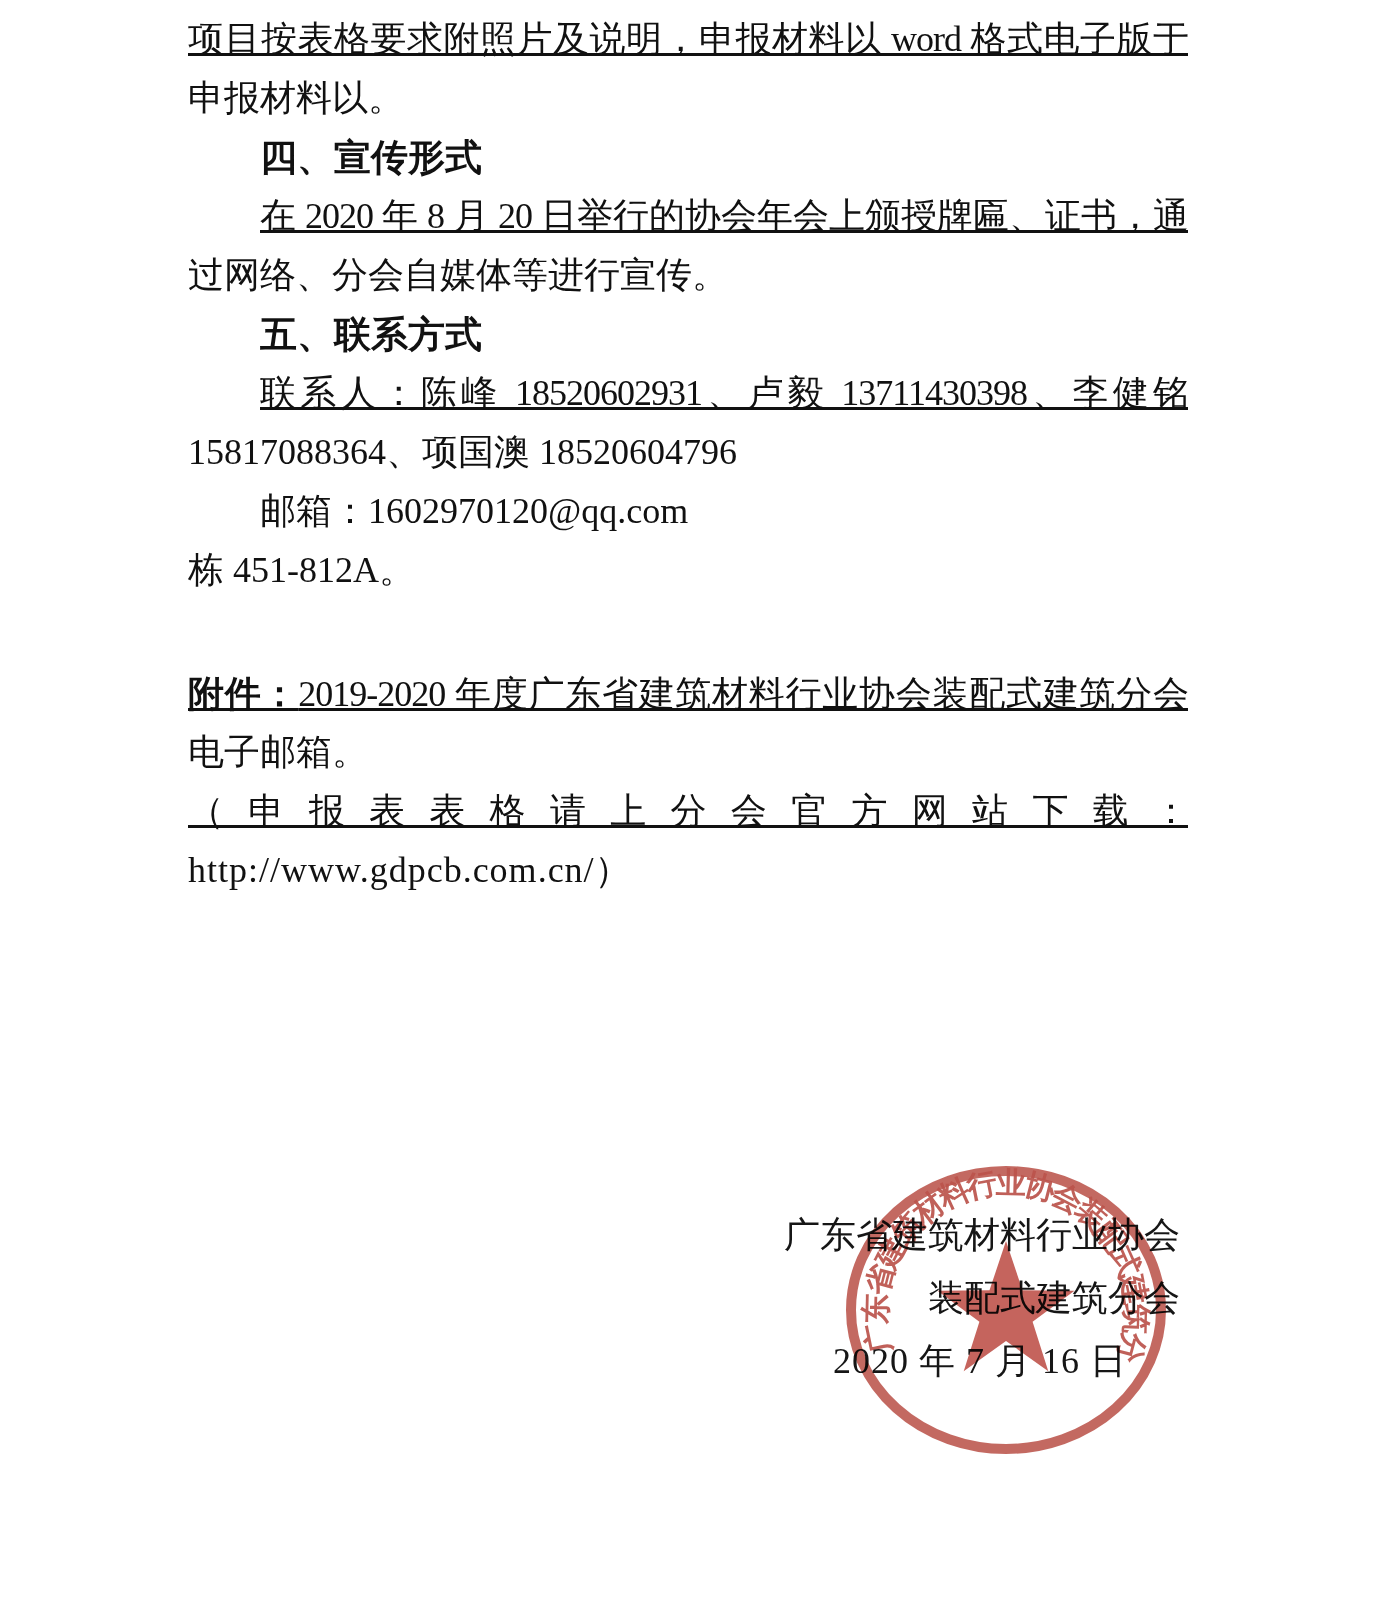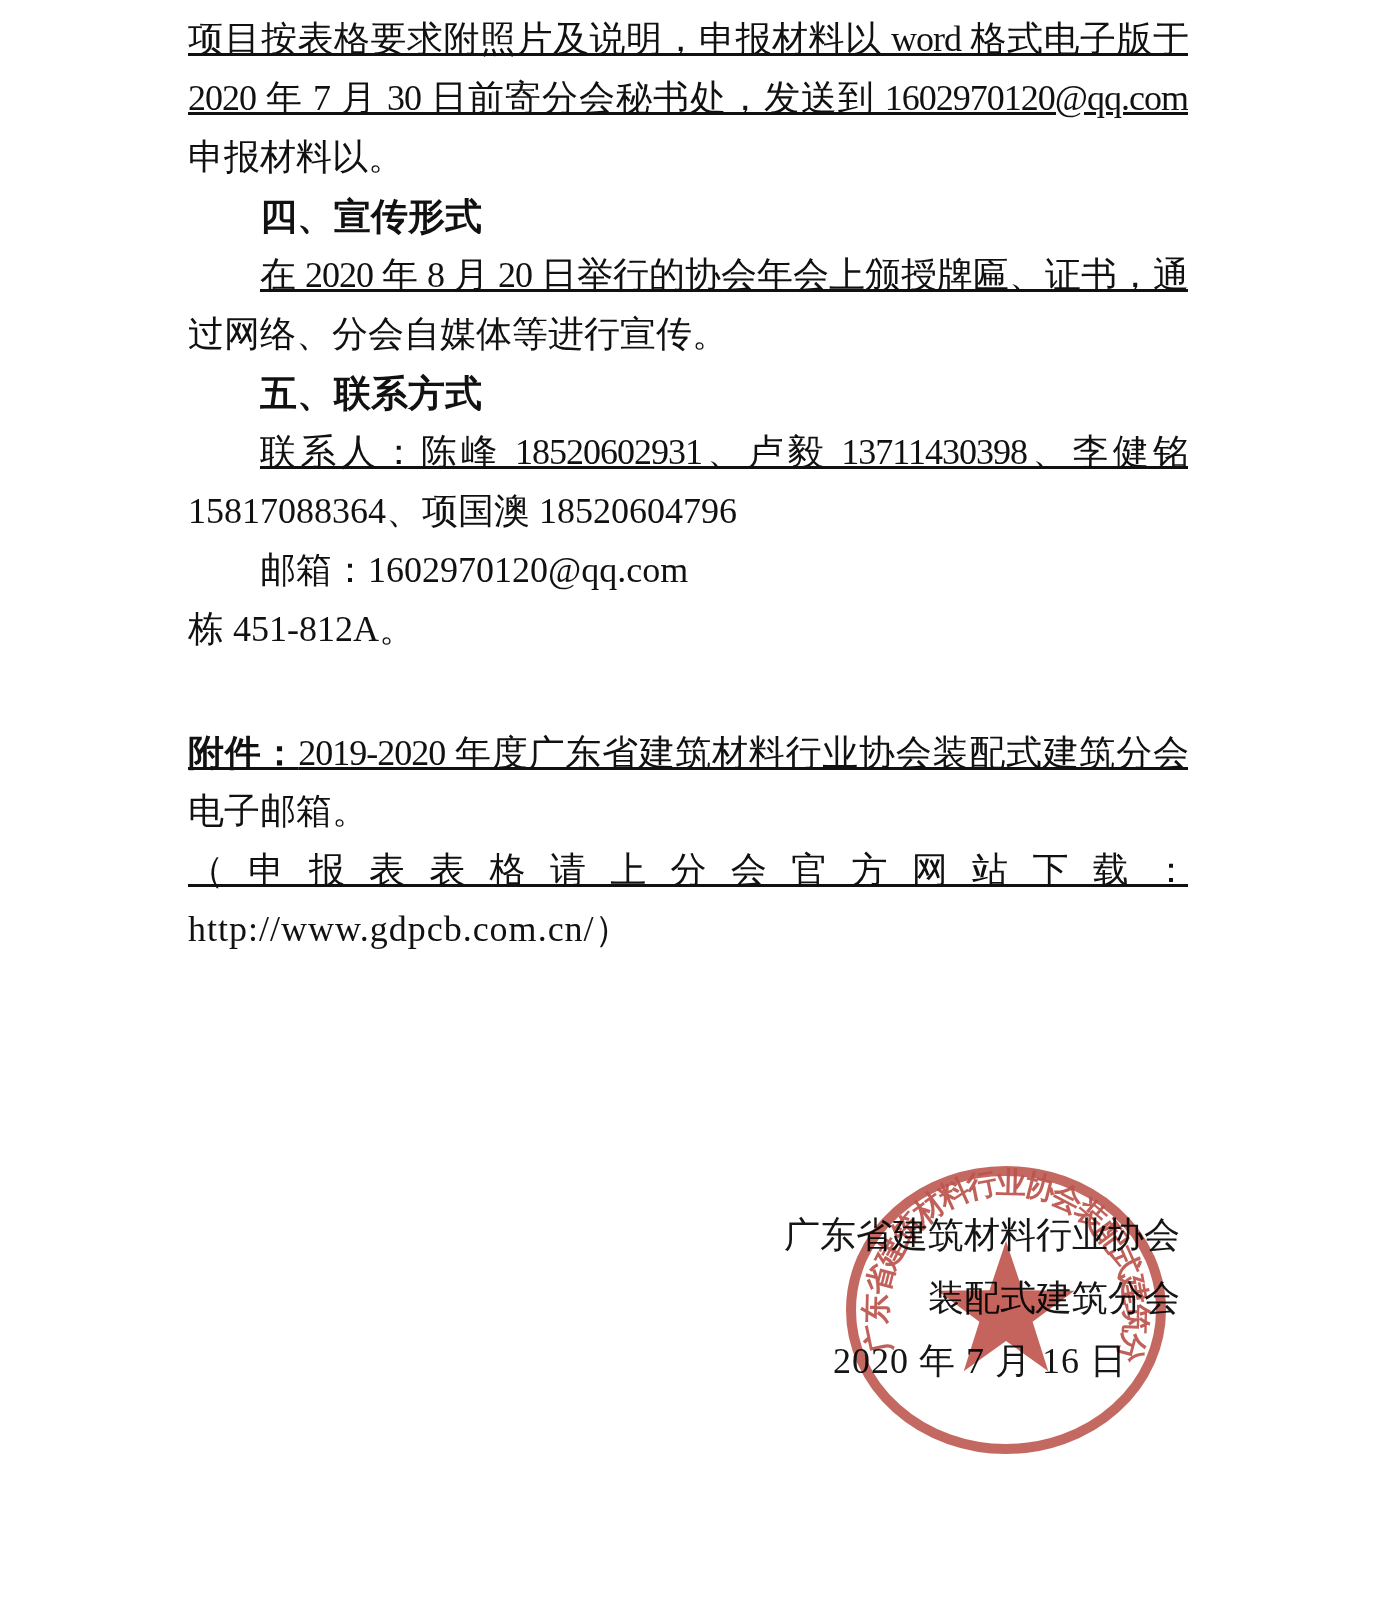--- a/index.html
+++ b/index.html
@@ -66,21 +66,20 @@
   .seal text {
     font-family: "Liberation Sans", "DejaVu Sans", sans-serif;
     font-weight: bold;
   }
 </style>
 </head>
 <body>
 
 <div class="doc">
   <div class="ln j">项目按表格要求附照片及说明，申报材料以 word 格式电子版于</div>
-  <div class="ln j">2020 年 7 月 30 日前寄分会秘书处，发送到 1602970120@qq.com</div>
   <div class="ln">申报材料以。</div>
   <div class="ln hd ind">四、宣传形式</div>
   <div class="ln j ind">在 2020 年 8 月 20 日举行的协会年会上颁授牌匾、证书，通</div>
   <div class="ln">过网络、分会自媒体等进行宣传。</div>
   <div class="ln hd ind">五、联系方式</div>
   <div class="ln j ind">联系人：陈峰 18520602931、卢毅 13711430398、李健铭</div>
   <div class="ln">15817088364、项国澳 18520604796</div>
   <div class="ln ind">邮箱：1602970120@qq.com</div>
   <div class="ln">栋 451-812A。</div>
 

